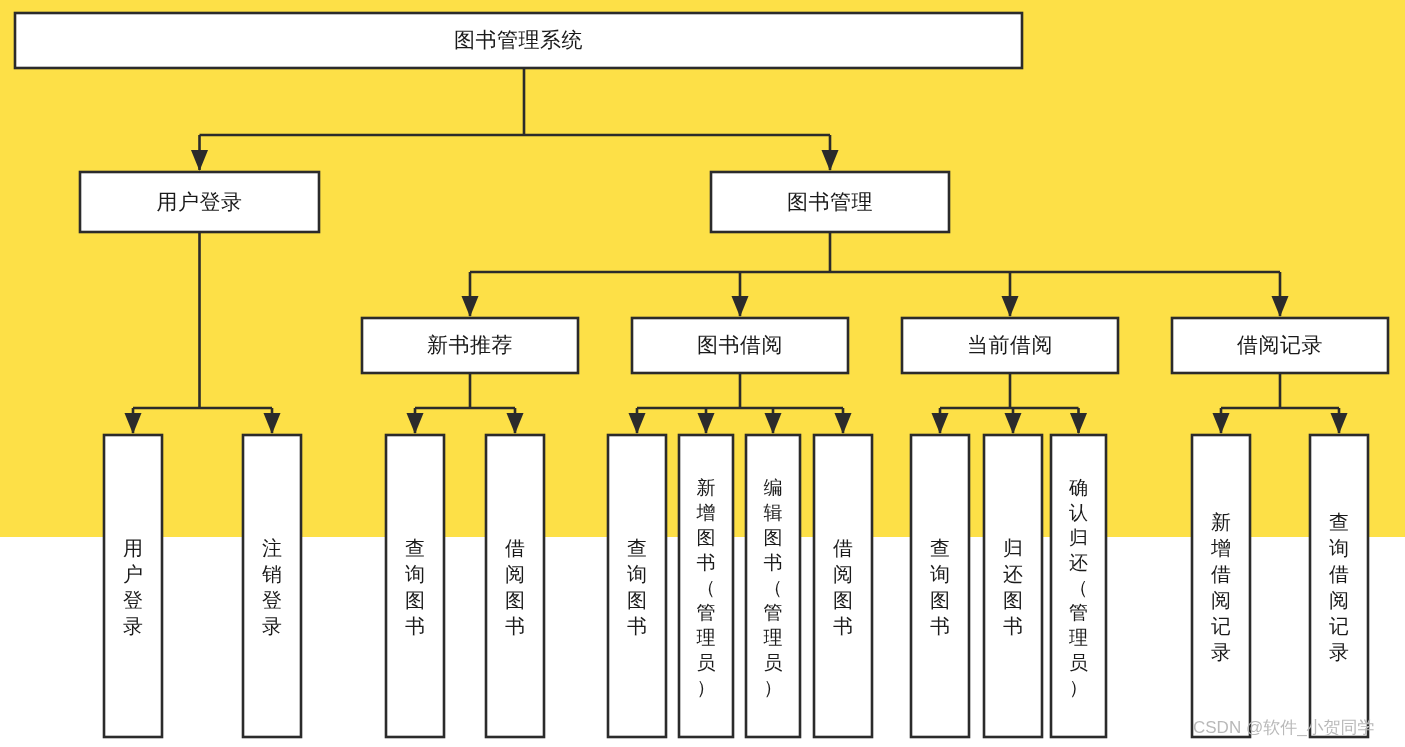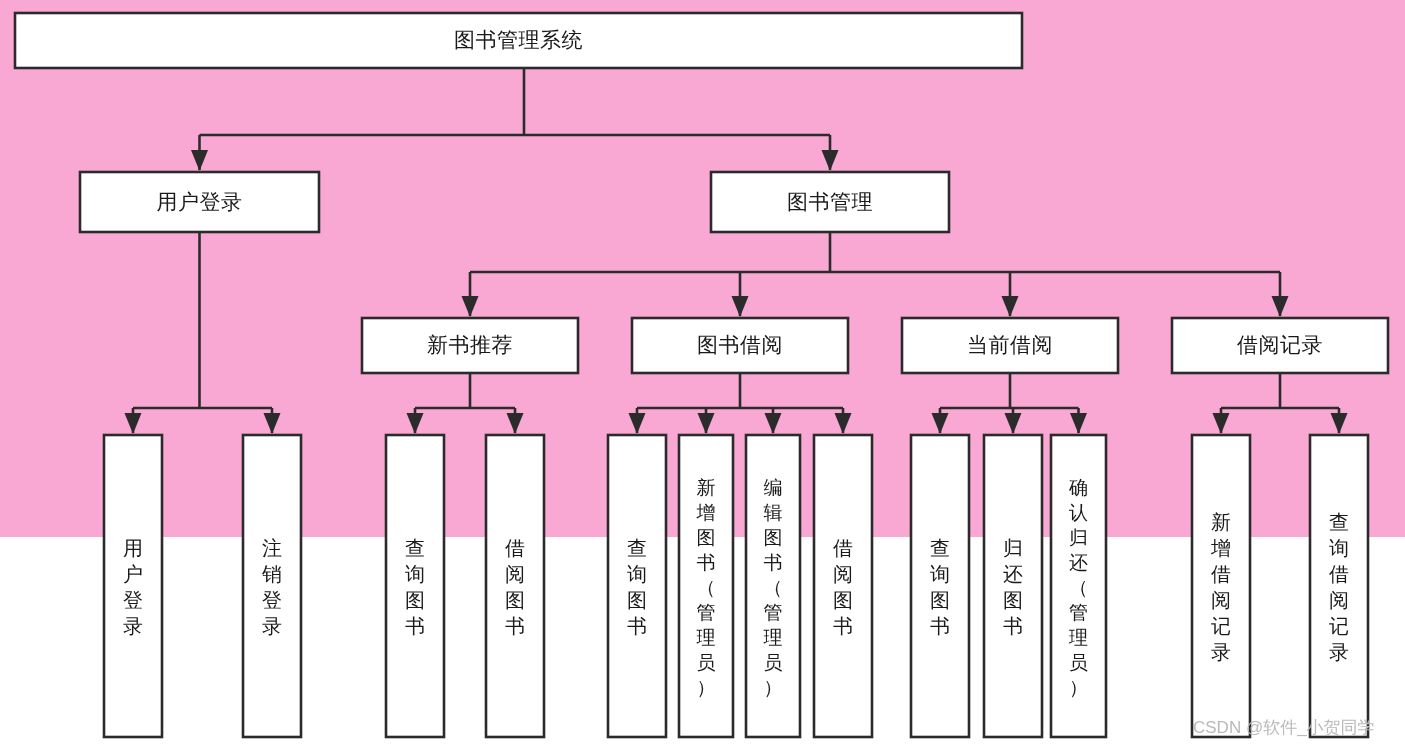--- a/index.html
+++ b/index.html
@@ -12,21 +12,21 @@
     width: 1405px;
     height: 747px;
     font-family: "Liberation Sans", "DejaVu Sans", sans-serif;
     overflow: hidden;
     position: relative;
   }
   #diagram-root {
     position: relative;
     width: 1405px;
     height: 537px;
-    background: #f9a8d4;
+    background: #fde047;
   }
   svg#structure-chart {
     position: absolute;
     top: 0;
     left: 0;
     width: 1405px;
     height: 747px;
     display: block;
   }
   .node-box {

